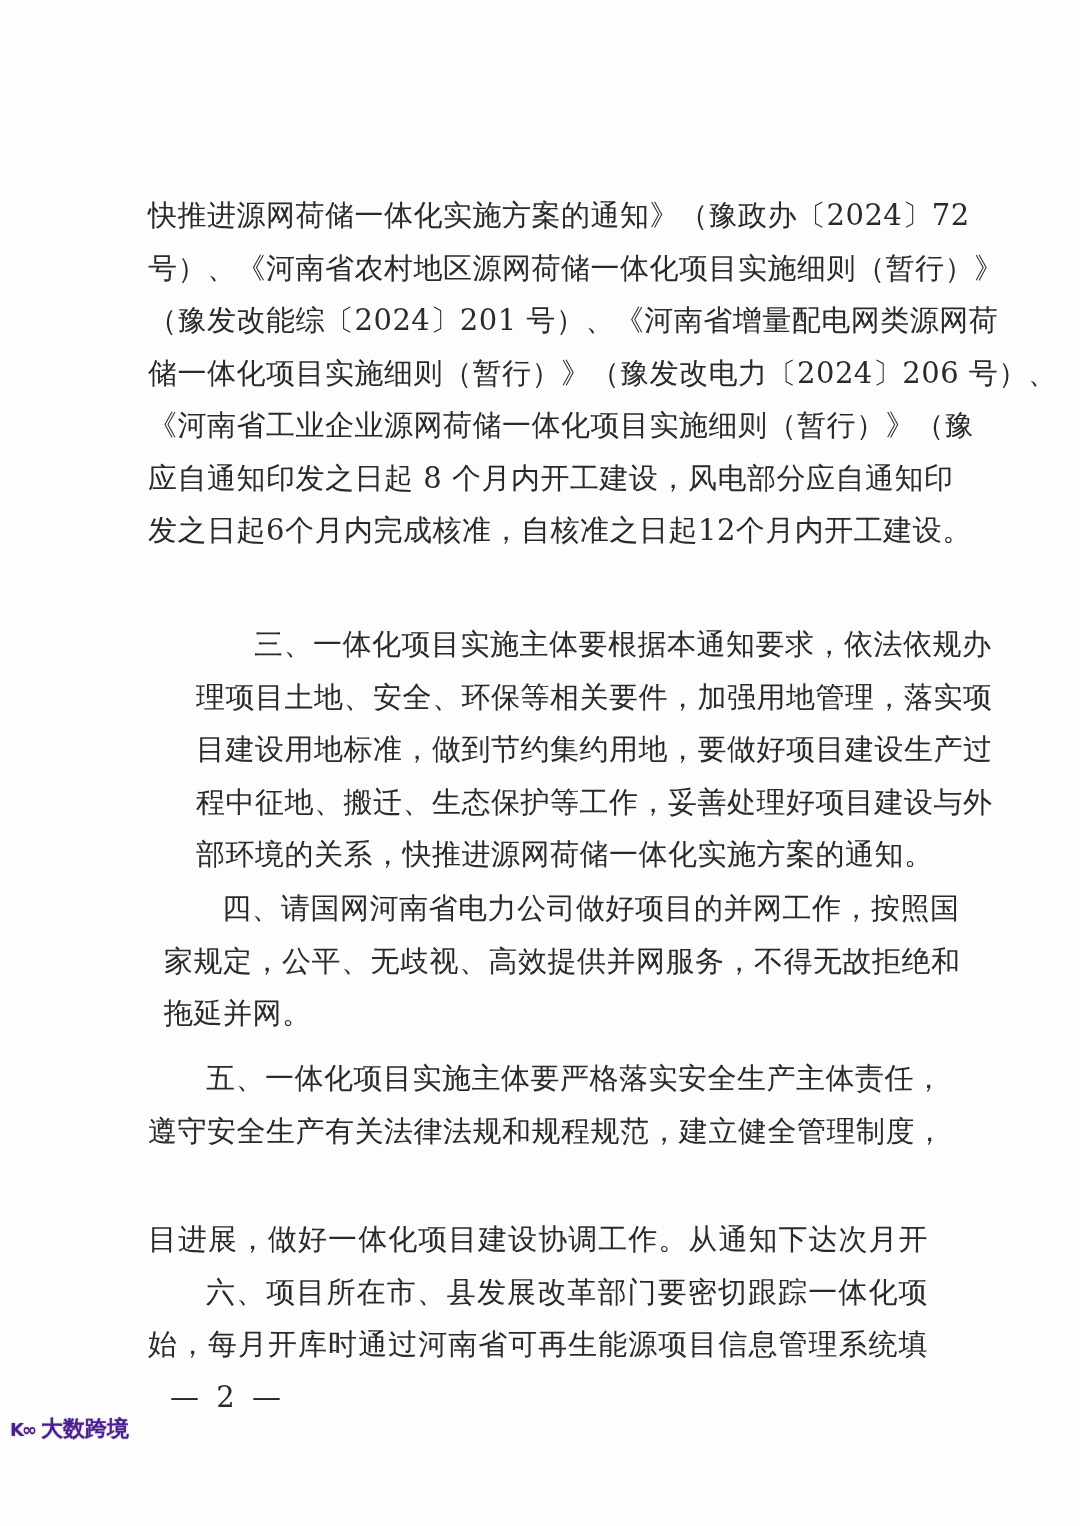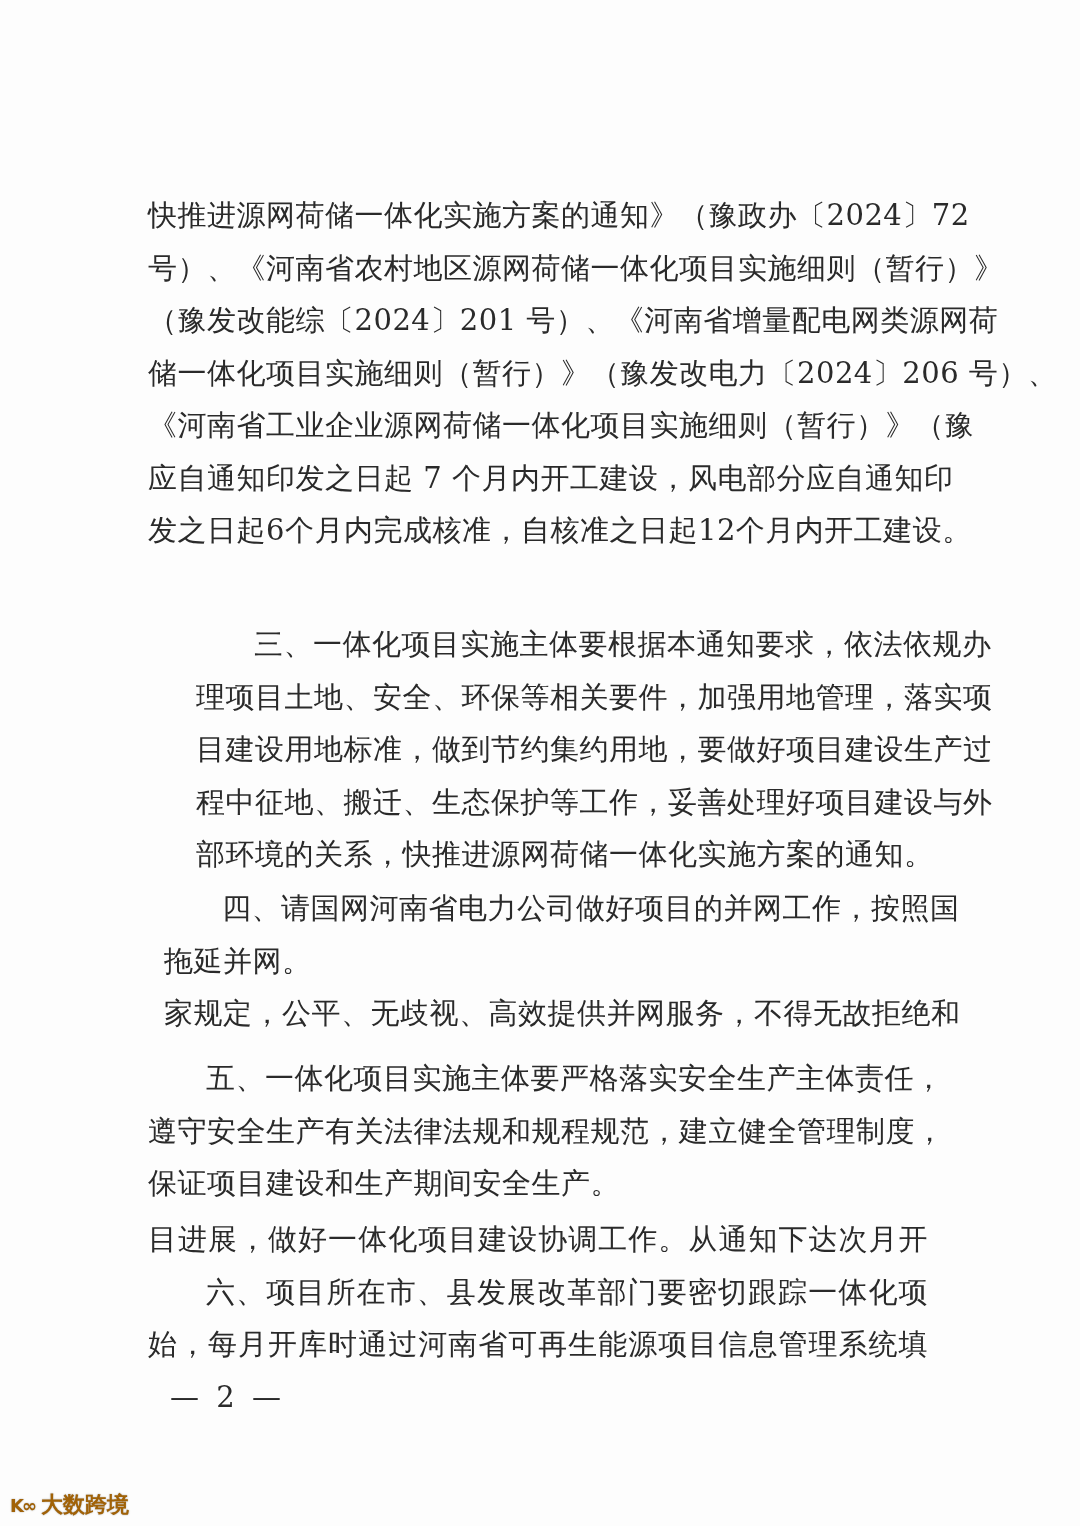--- a/index.html
+++ b/index.html
@@ -12,59 +12,58 @@
   .line {
     height: 52.5px; line-height: 52.5px; font-size: 29px; white-space: nowrap;
     text-align: justify; text-align-last: justify; letter-spacing: 0.5px;
   }
   .line.last { text-align-last: left; }
   .line.indent { padding-left: 58px; }
   .pagenum {
     position: absolute; left: 170px; top: 1380px; font-size: 29px; letter-spacing: 4px;
   }
   .watermark {
-    position: absolute; left: 10px; top: 1490px; font-size: 22px; color: #a16207;
+    position: absolute; left: 10px; top: 1414px; font-size: 22px; color: #4c1d95;
     font-family: "DejaVu Sans", sans-serif; font-weight: bold;
     text-shadow: 0 0 2px #bfbfbf, 0 0 1px #c8c8c8;
   }
   .watermark .logo { font-size: 18px; margin-right: 6px; letter-spacing: -2px; }
 </style>
 </head>
 <body>
 
 <div class="page">
 
   <div class="para" style="top:189px;">
     <div class="line">快推进源网荷储一体化实施方案的通知》（豫政办〔2024〕72</div>
     <div class="line">号）、《河南省农村地区源网荷储一体化项目实施细则（暂行）》</div>
     <div class="line">（豫发改能综〔2024〕201 号）、《河南省增量配电网类源网荷</div>
     <div class="line">储一体化项目实施细则（暂行）》（豫发改电力〔2024〕206 号）、</div>
     <div class="line">《河南省工业企业源网荷储一体化项目实施细则（暂行）》（豫</div>
-    <div class="line">应自通知印发之日起 7 个月内开工建设，风电部分应自通知印</div>
+    <div class="line">应自通知印发之日起 8 个月内开工建设，风电部分应自通知印</div>
     <div class="line last">发之日起6个月内完成核准，自核准之日起12个月内开工建设。</div>
   </div>
 
   <div class="para" style="top:618px;margin-left:48px;">
     <div class="line indent">三、一体化项目实施主体要根据本通知要求，依法依规办</div>
     <div class="line">理项目土地、安全、环保等相关要件，加强用地管理，落实项</div>
     <div class="line">目建设用地标准，做到节约集约用地，要做好项目建设生产过</div>
     <div class="line">程中征地、搬迁、生态保护等工作，妥善处理好项目建设与外</div>
     <div class="line last">部环境的关系，快推进源网荷储一体化实施方案的通知。</div>
   </div>
 
   <div class="para" style="top:882px;margin-left:16px;">
     <div class="line indent">四、请国网河南省电力公司做好项目的并网工作，按照国</div>
+    <div class="line">家规定，公平、无歧视、高效提供并网服务，不得无故拒绝和</div>
     <div class="line last">拖延并网。</div>
-    <div class="line">家规定，公平、无歧视、高效提供并网服务，不得无故拒绝和</div>
   </div>
 
   <div class="para" style="top:1052px;">
     <div class="line indent">五、一体化项目实施主体要严格落实安全生产主体责任，</div>
     <div class="line">遵守安全生产有关法律法规和规程规范，建立健全管理制度，</div>
-    <div class="line last">保证项目建设和生产期间安全生产。</div>
   </div>
 
   <div class="para" style="top:1213px;">
     <div class="line">目进展，做好一体化项目建设协调工作。从通知下达次月开</div>
     <div class="line indent">六、项目所在市、县发展改革部门要密切跟踪一体化项</div>
     <div class="line">始，每月开库时通过河南省可再生能源项目信息管理系统填</div>
   </div>
 
   <div class="pagenum">— 2 —</div>
 

